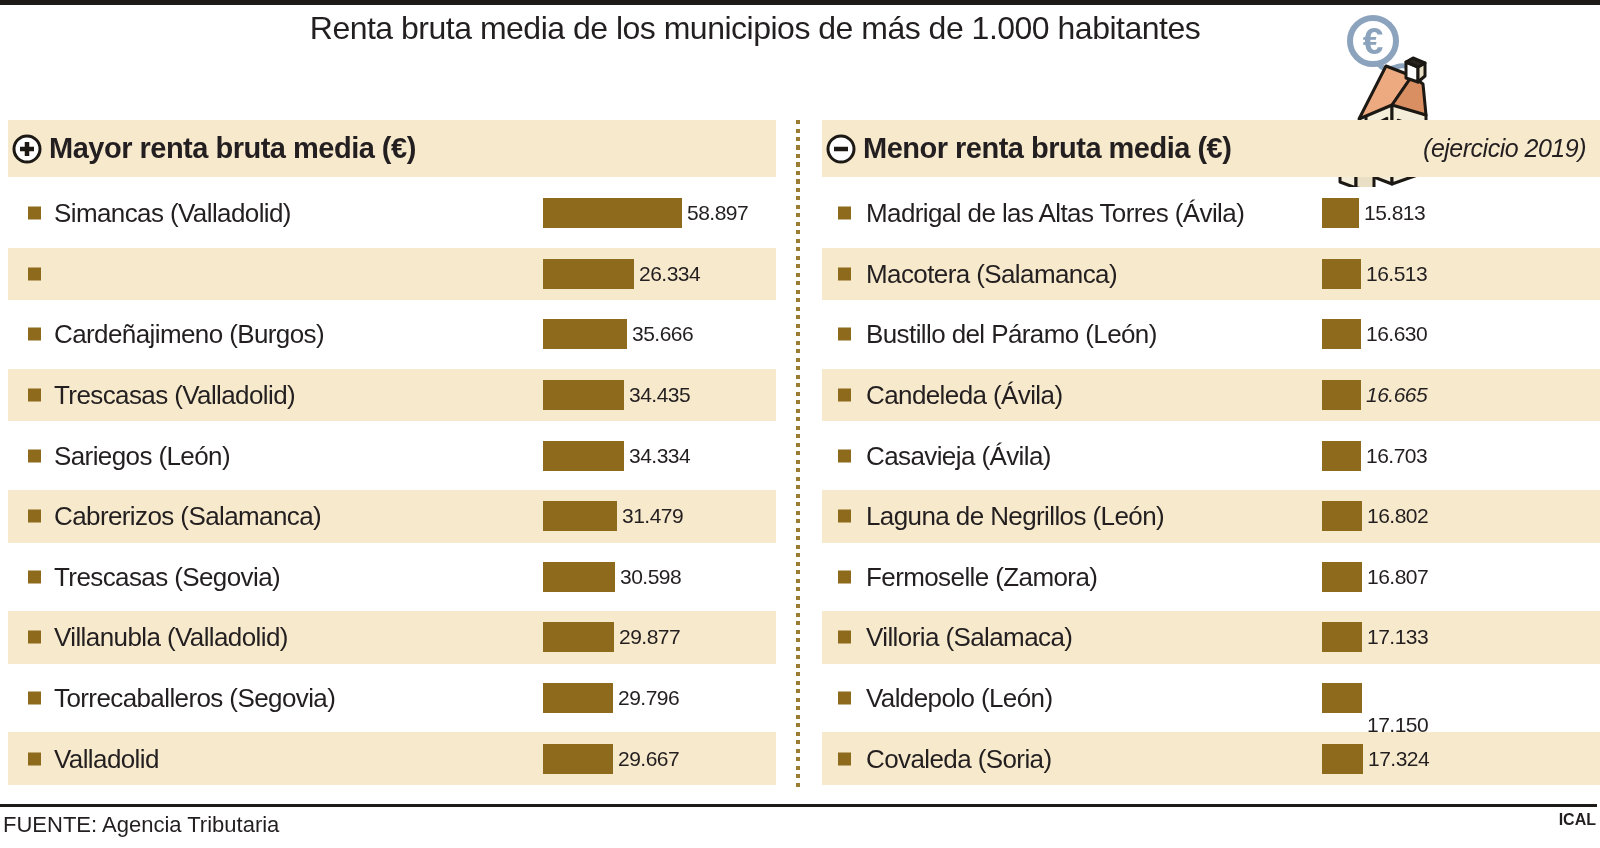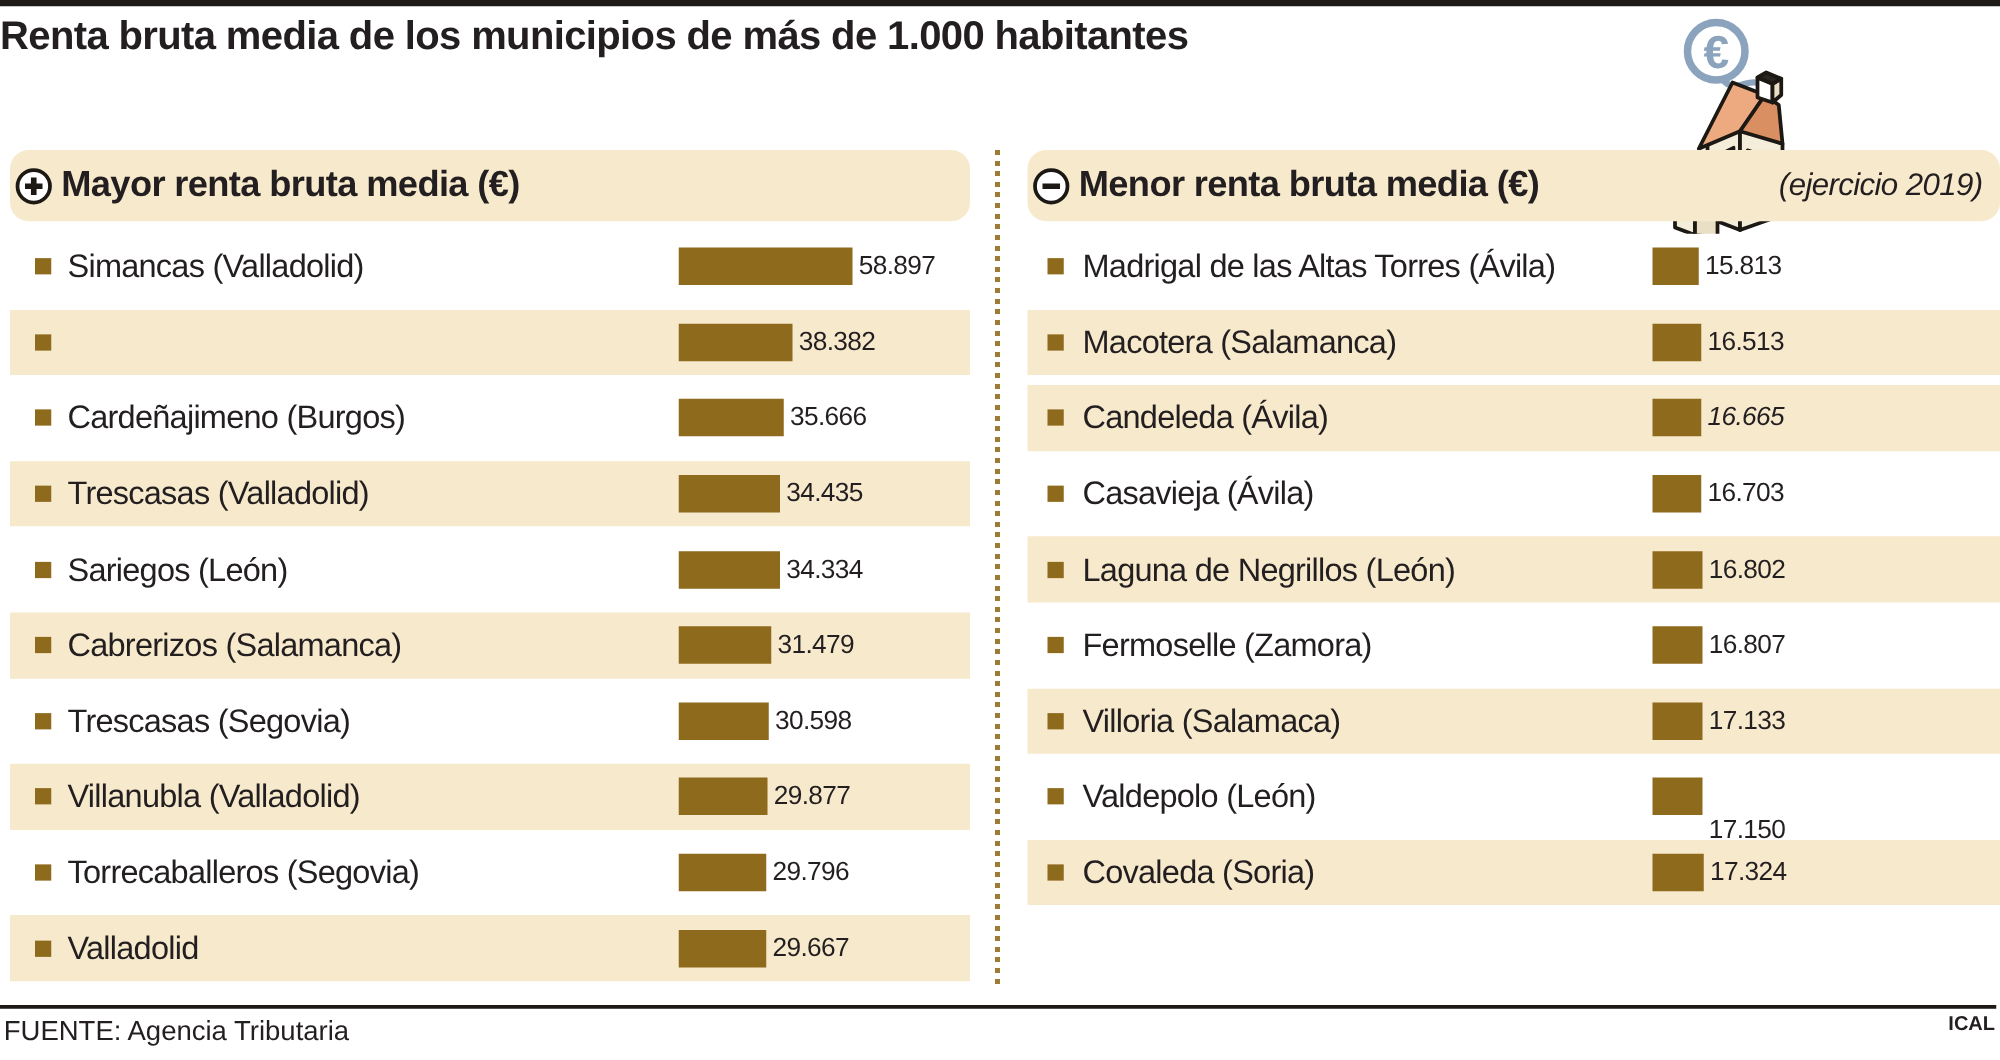--- a/index.html
+++ b/index.html
@@ -3,26 +3,26 @@
 <meta charset="utf-8">
 <style>
   :root{
     --cream:#f7e9cc; --bar:#8e6a1d; --ink:#231f20; --dot:#9a7d33;
     --coin:#8ba3bd; --roof1:#edaa80; --roof2:#d98f62; --wall:#f4edda; --wall2:#e9dfc4;
   }
   *{margin:0;padding:0;box-sizing:border-box;}
   body{background:#fff;font-family:"Liberation Sans",sans-serif;color:var(--ink);}
   .canvas{position:relative;width:1600px;height:848px;background:#fff;overflow:hidden;}
   .top-bar{position:absolute;left:0;top:0;width:1600px;height:5px;background:#1d1a18;}
-  .title{position:absolute;left:0;right:90px;top:10px;text-align:left;
-         font-size:32px;font-weight:bold;letter-spacing:-0.5px;}
+  .title{position:absolute;left:0;right:90px;top:10px;text-align:center;
+         font-size:32px;font-weight:normal;letter-spacing:-0.5px;}
   .panel{position:absolute;top:120px;}
   .panel-left{left:8px;width:768px;--bar-left:535px;--bullet-left:20px;--label-left:46px;}
   .panel-right{left:822px;width:778px;--bar-left:500px;--bullet-left:16px;--label-left:44px;}
-  .panel-header{height:57px;background:var(--cream);display:flex;align-items:center;padding-left:4px;border-radius:15px;}
+  .panel-header{height:57px;background:var(--cream);display:flex;align-items:center;padding-left:4px;}
   .circle-icon{flex:0 0 auto;width:30px;height:30px;margin-right:7px;}
   .panel-title{font-size:29px;font-weight:bold;letter-spacing:-0.5px;}
   .rows{margin-top:6px;}
   .row{position:relative;height:60.6px;}
   .row.shaded::before{content:"";position:absolute;left:0;right:0;top:4px;bottom:4px;background:var(--cream);}
   .bullet{position:absolute;left:var(--bullet-left);top:50%;transform:translateY(-50%);
           width:13px;height:13px;background:var(--bar);}
   .label{position:absolute;left:var(--label-left);top:50%;transform:translateY(-50%);
          font-size:26px;letter-spacing:-0.6px;white-space:nowrap;}
   .bar{position:absolute;left:var(--bar-left);top:50%;transform:translateY(-50%);
@@ -84,21 +84,21 @@
     <div class="rows" id="rows-0">
         <div class="row">
     <span class="bullet"></span>
     <span class="label">Simancas (Valladolid)</span>
     <span class="bar" style="width: 139px;"></span>
     <span class="value" style="left: calc(var(--bar-left) + 144px);">58.897</span>
   </div>
         <div class="row shaded">
     <span class="bullet"></span>
     <span class="bar" style="width: 91px;"></span>
-    <span class="value" style="left: calc(var(--bar-left) + 96px);">38.382</span>
+    <span class="value" style="left: calc(var(--bar-left) + 96px);">26.334</span>
   </div>
         <div class="row">
     <span class="bullet"></span>
     <span class="label">Cardeñajimeno (Burgos)</span>
     <span class="bar" style="width: 84px;"></span>
     <span class="value" style="left: calc(var(--bar-left) + 89px);">35.666</span>
   </div>
         <div class="row shaded">
     <span class="bullet"></span>
     <span class="label">Trescasas (Valladolid)</span>
@@ -158,20 +158,26 @@
     <span class="label">Madrigal de las Altas Torres (Ávila)</span>
     <span class="bar" style="width: 37px;"></span>
     <span class="value" style="left: calc(var(--bar-left) + 42px);">15.813</span>
   </div>
         <div class="row shaded">
     <span class="bullet"></span>
     <span class="label">Macotera (Salamanca)</span>
     <span class="bar" style="width: 39px;"></span>
     <span class="value" style="left: calc(var(--bar-left) + 44px);">16.513</span>
   </div>
+        <div class="row">
+    <span class="bullet"></span>
+    <span class="label">Bustillo del Páramo (León)</span>
+    <span class="bar" style="width: 39px;"></span>
+    <span class="value" style="left: calc(var(--bar-left) + 44px);">16.630</span>
+  </div>
         <div class="row shaded">
     <span class="bullet"></span>
     <span class="label">Candeleda (Ávila)</span>
     <span class="bar" style="width: 39px;"></span>
     <span class="value" style="left: calc(var(--bar-left) + 44px); font-style: italic;">16.665</span>
   </div>
         <div class="row">
     <span class="bullet"></span>
     <span class="label">Casavieja (Ávila)</span>
     <span class="bar" style="width: 39px;"></span>

